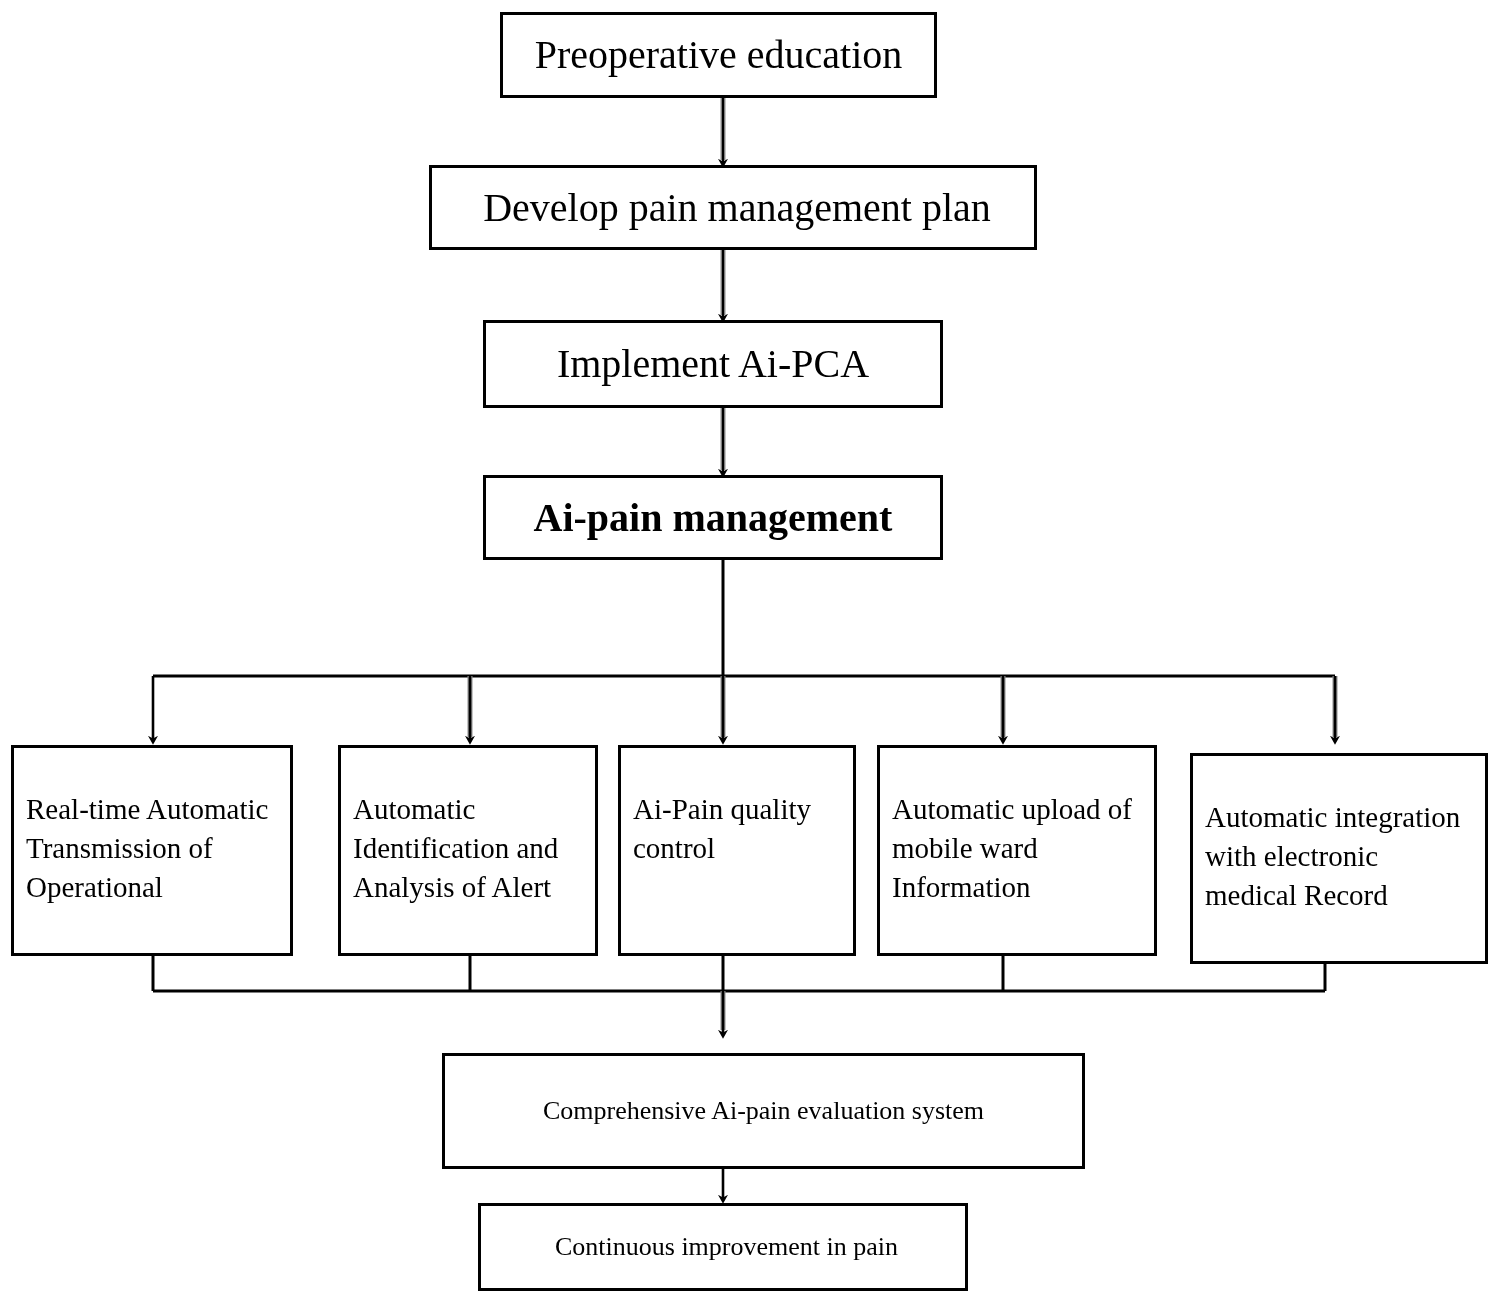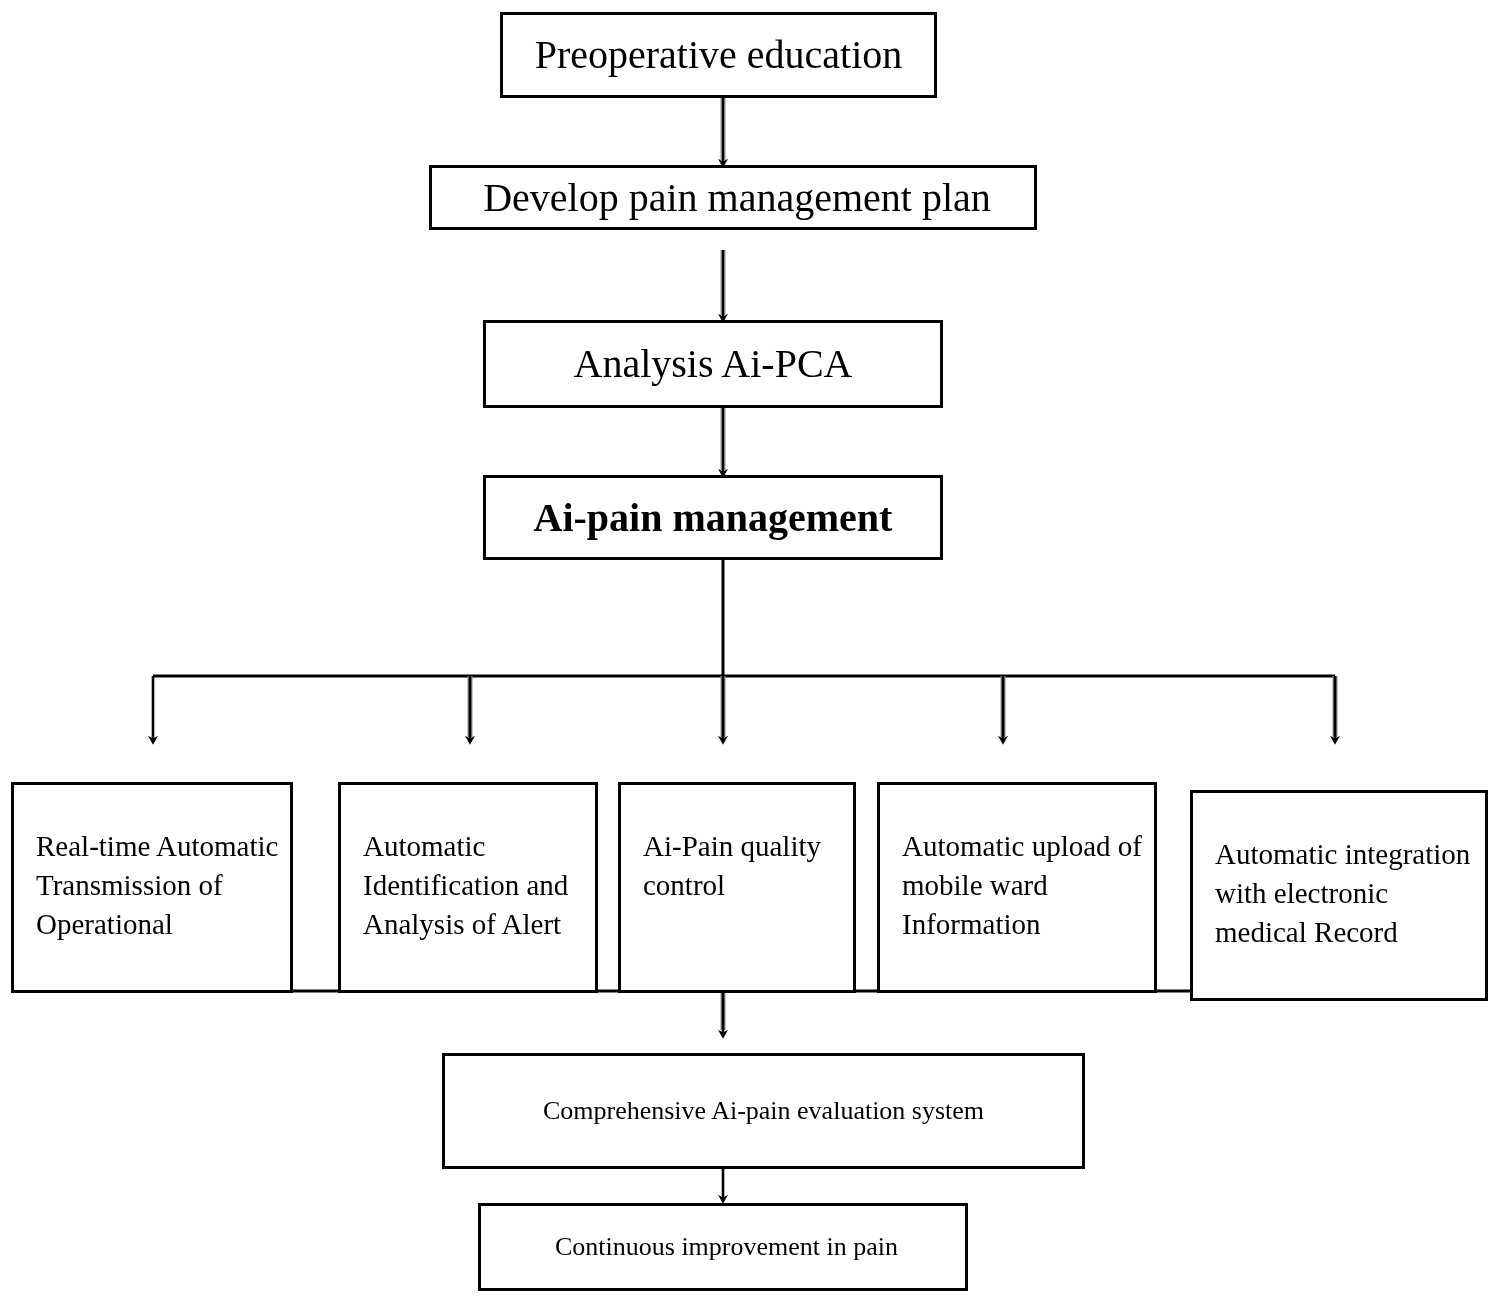--- a/index.html
+++ b/index.html
@@ -33,22 +33,21 @@
     background: #ffffff;
     display: flex;
   }
   .node-box.center-node {
     align-items: center;
     justify-content: center;
   }
   .node-box.branch-node {
     align-items: flex-start;
     justify-content: flex-start;
-    padding: 42px 10px 0 22px;
-    margin-top: 37px;
+    padding: 42px 10px 0 12px;
   }
   .node-label {
     color: #000000;
     white-space: pre-line;
     line-height: 1.34;
   }
   .center-node .node-label {
     text-align: left;
   }
   .branch-node .node-label {
@@ -117,26 +116,26 @@
 
     <g>
       <line x1="723" y1="1142" x2="723" y2="1199" stroke="#000000" stroke-width="2.6" marker-end="url(#arrowhead)"></line>
     </g>
   </svg>
 
   <div class="node-box center-node size-xl" style="left:500px;top:12px;width:437px;height:86px;">
     <span class="node-label">Preoperative education</span>
   </div>
 
-  <div class="node-box center-node size-xl" style="left:429px;top:165px;width:608px;height:65px;padding-left:8px;">
+  <div class="node-box center-node size-xl" style="left:429px;top:165px;width:608px;height:85px;padding-left:8px;">
     <span class="node-label">Develop pain management plan</span>
   </div>
 
   <div class="node-box center-node size-xl" style="left:483px;top:320px;width:460px;height:88px;">
-    <span class="node-label">Analysis Ai-PCA</span>
+    <span class="node-label">Implement Ai-PCA</span>
   </div>
 
   <div class="node-box center-node size-xl" style="left:483px;top:475px;width:460px;height:85px;font-weight:bold;">
     <span class="node-label">Ai-pain management</span>
   </div>
 
   <div class="node-box branch-node size-lg" style="left:11px;top:745px;width:282px;height:211px;">
     <span class="node-label">Real-time Automatic
 Transmission of
 Operational</span>

